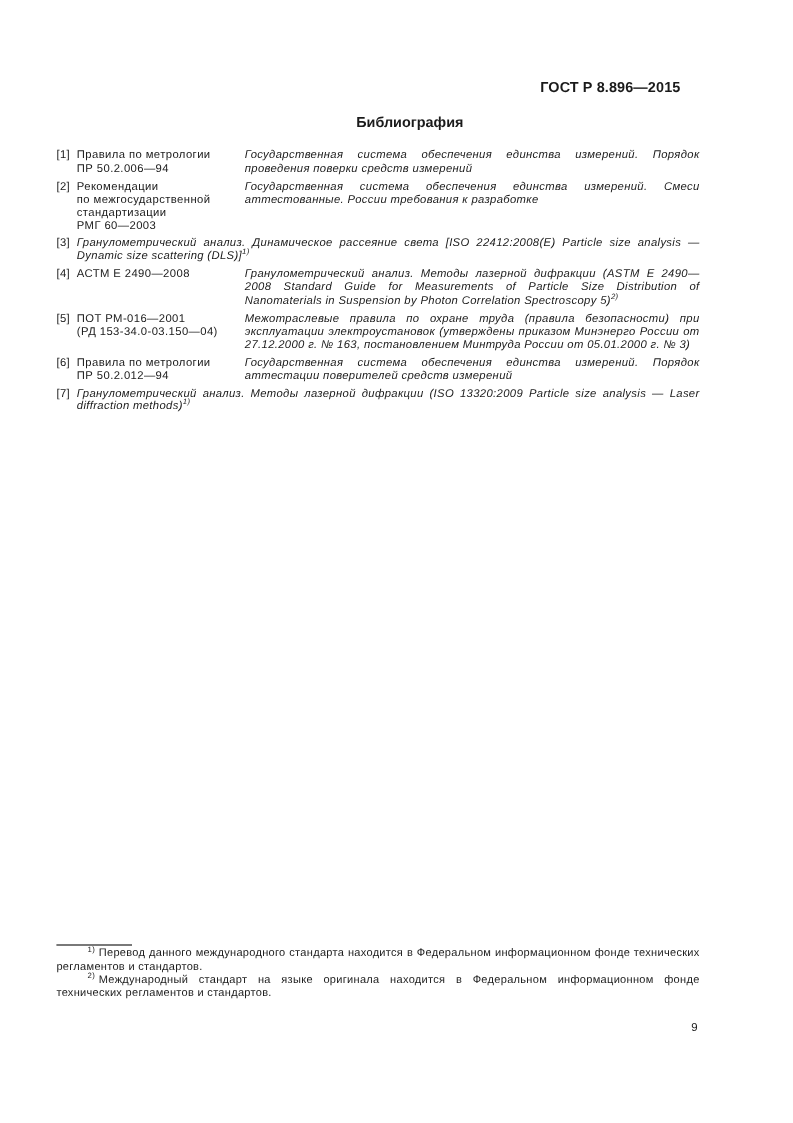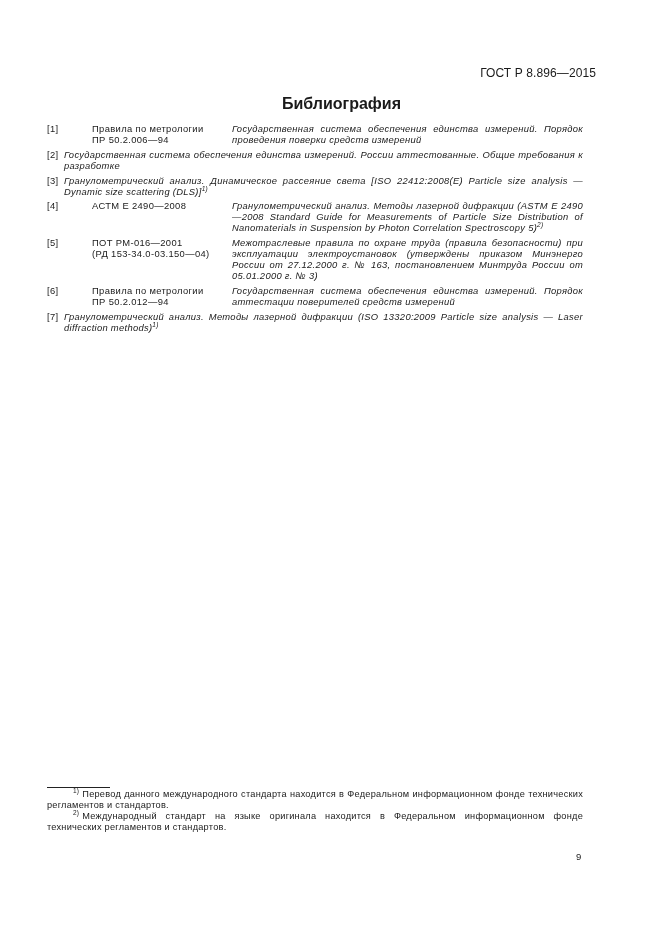--- a/index.html
+++ b/index.html
@@ -1,23 +1,23 @@
 <!DOCTYPE html>
 <html><head>
 <meta charset="utf-8">
 <style>
   html, body { margin: 0; padding: 0; background: #ffffff; }
   body { width: 661px; height: 936px; position: relative; overflow: hidden;
          font-family: "Liberation Sans", sans-serif; color: #1a1a1a; }
-  .header-code { position: absolute; top: 66px; right: 65px; font-size: 12px; font-weight: normal; letter-spacing: 0.1px; }
-  .title { position: absolute; top: 95px; left: 0; width: 661px; text-align: center; font-size: 16px; font-weight: bold; padding-left: 22px; box-sizing: border-box; }
+  .header-code { position: absolute; top: 66px; right: 94px; font-size: 12px; font-weight: bold; letter-spacing: 0.1px; }
+  .title { position: absolute; top: 95px; left: 0; width: 661px; text-align: center; font-size: 12px; font-weight: bold; padding-left: 22px; box-sizing: border-box; }
   .bib { position: absolute; left: 47px; top: 124px; width: 536px; }
   .entry { display: flex; font-size: 9.4px; line-height: 10.9px; margin-bottom: 4px; }
   .num { width: 17px; flex: none; letter-spacing: 0.3px; }
-  .ref { width: 140px; flex: none; letter-spacing: 0.35px; white-space: pre-line; margin-left: 28px; }
+  .ref { width: 140px; flex: none; letter-spacing: 0.35px; white-space: pre-line; }
   .desc { flex: 1; text-align: justify; letter-spacing: 0.3px; font-style: italic; }
   .desc sup { font-size: 6.5px; line-height: 0; vertical-align: 4px; }
   .fn-rule { position: absolute; left: 47px; top: 787px; width: 63px; border-top: 1px solid #222; }
   .footnotes { position: absolute; left: 47px; top: 789px; width: 536px; font-size: 9.2px; line-height: 10.9px; letter-spacing: 0.25px; }
   .fn { text-indent: 26px; text-align: justify; }
   .fn sup { font-size: 6.5px; line-height: 0; vertical-align: 4px; margin-right: 3px; }
   .page-num { position: absolute; top: 851px; left: 576px; font-size: 9.5px; }
 </style>
 </head>
 <body>
@@ -27,21 +27,25 @@
 
 <div class="bib">
   <div class="entry">
     <span class="num">[1]</span>
     <span class="ref">Правила по метрологии
 ПР 50.2.006—94</span>
     <span class="desc"><span>Государственная система обеспечения единства измерений. Порядок проведения поверки средств измерений</span></span>
   </div>
   <div class="entry">
     <span class="num">[2]</span>
-    <span class="desc"><span>Государственная система обеспечения единства измерений. России аттестованные. Общие требования к разработке</span></span>
+    <span class="ref">Рекомендации
+по межгосударственной
+стандартизации
+РМГ 60—2003</span>
+    <span class="desc"><span>Государственная система обеспечения единства измерений. Смеси аттестованные. России требования к разработке</span></span>
   </div>
   <div class="entry">
     <span class="num">[3]</span>
     <span class="desc"><span>Гранулометрический анализ. Динамическое рассеяние света [ISO 22412:2008(E) Particle size analysis — Dynamic size scattering (DLS)]</span><sup>1)</sup></span>
   </div>
   <div class="entry">
     <span class="num">[4]</span>
     <span class="ref">АСТМ Е 2490—2008</span>
     <span class="desc"><span>Гранулометрический анализ. Методы лазерной дифракции (ASTM E 2490—2008 Standard Guide for Measurements of Particle Size Distribution of Nanomaterials in Suspension by Photon Correlation Spectroscopy 5)</span><sup>2)</sup></span>
   </div>

